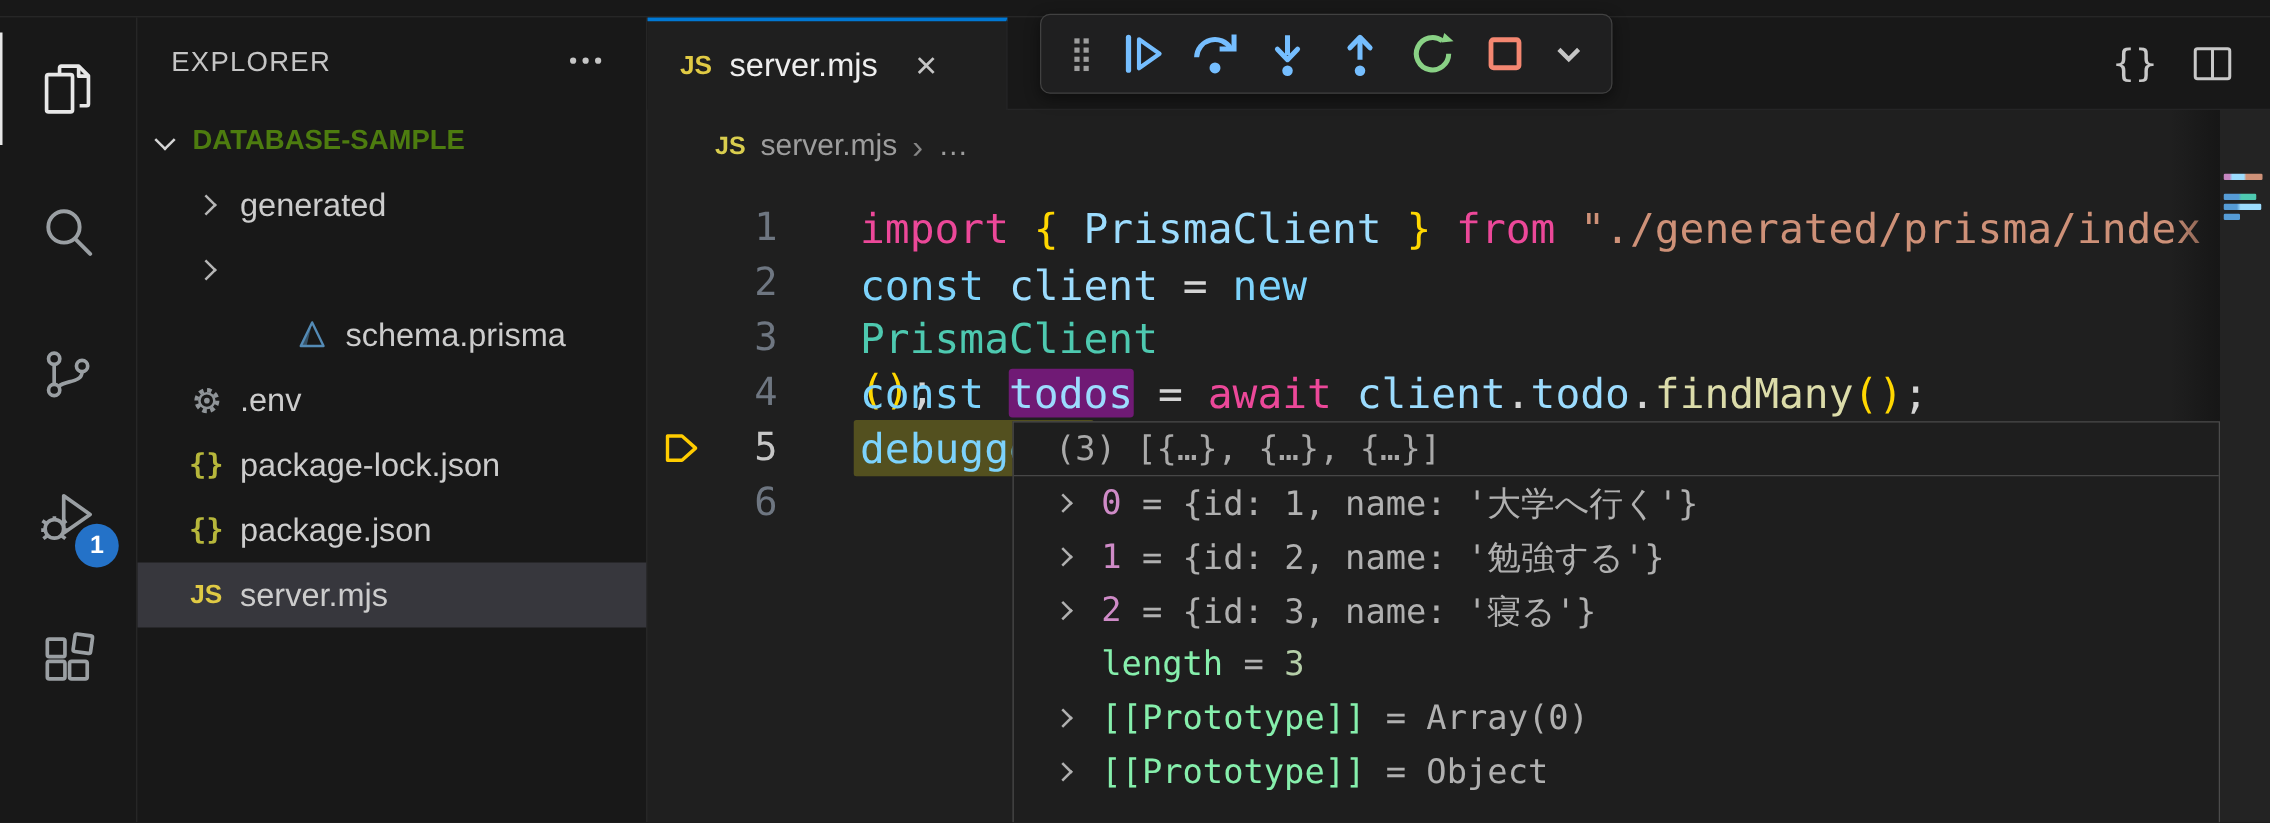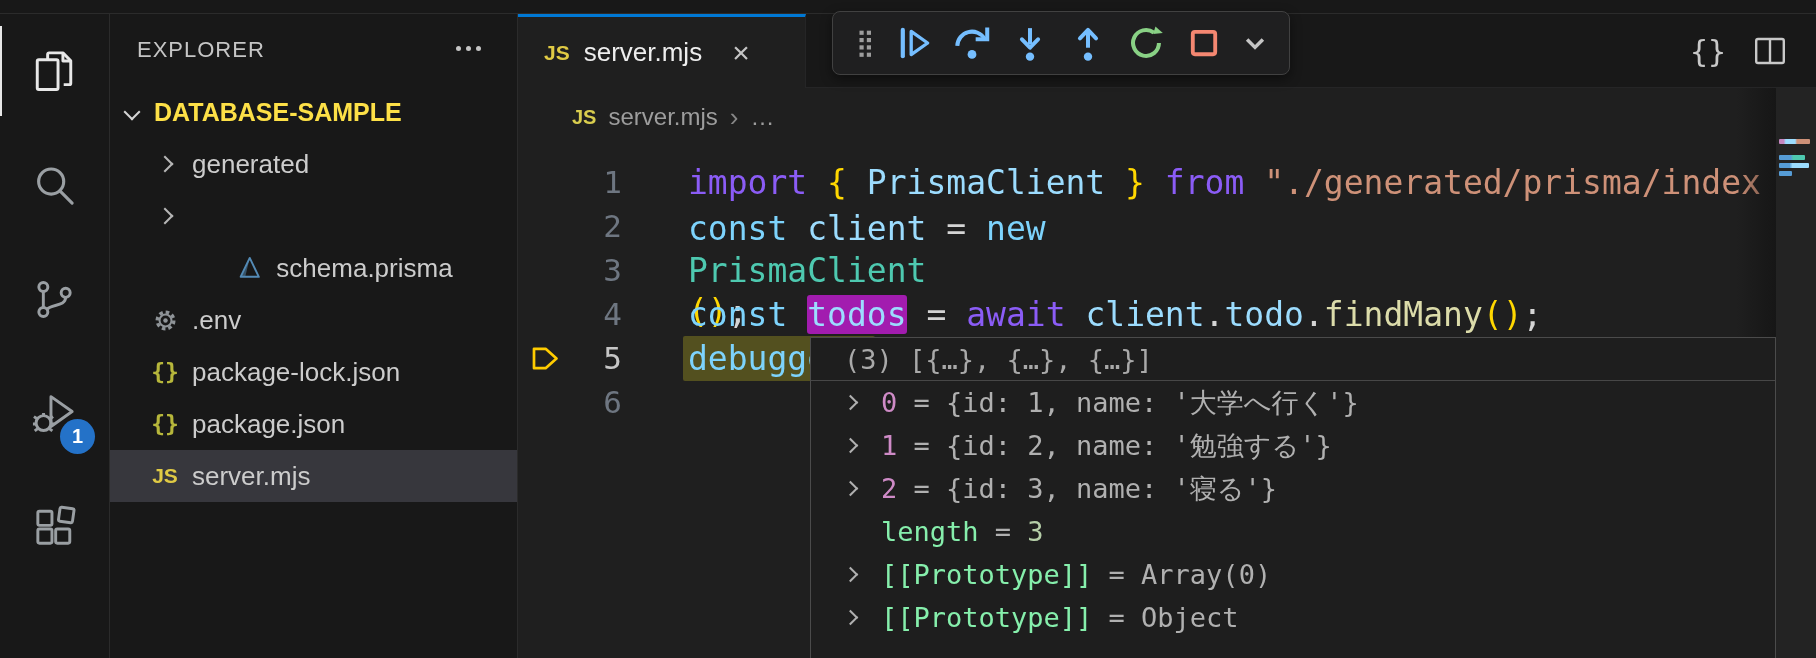--- a/index.html
+++ b/index.html
@@ -23,21 +23,21 @@
   #sidebar{left:110px;top:14px;width:408px;height:644px;background:#181818;border-right:1px solid #2b2b2b;box-sizing:border-box;}
   #sb-header{position:relative;height:72px;display:flex;align-items:center;padding-left:27px;}
   #sb-title{font-size:22px;letter-spacing:1px;color:#c5c5c5;}
   #sb-dots{position:absolute;right:36px;top:32px;display:flex;gap:5px;cursor:pointer;}
   #sb-dots i{width:5px;height:5px;border-radius:50%;background:#c5c5c5;}
   .chev{display:inline-block;width:10px;height:10px;border-right:2.4px solid #b6b6b6;border-top:2.4px solid #b6b6b6;}
   .chev.right{transform:rotate(45deg);}
   .chev.down{transform:rotate(135deg);}
   #sb-section{display:flex;align-items:center;height:52px;padding-left:16px;cursor:pointer;}
   #sb-section .chev{margin-right:16px;border-color:#d5d5d5;}
-  #sb-section-label{font-size:25px;font-weight:bold;color:#fde047;}
+  #sb-section-label{font-size:22px;font-weight:bold;color:#4d7c0f;}
   .tree-row{display:flex;align-items:center;height:52px;padding-left:40px;font-size:26px;color:#cccccc;cursor:pointer;}
   .tree-row.sel{background:#37373d;}
   .tree-ico{width:30px;height:30px;flex:none;display:flex;align-items:center;justify-content:center;margin-right:12px;}
   .tree-ico svg{width:27px;height:27px;}
   .badge-js{font-family:"Liberation Sans",sans-serif;font-weight:bold;font-size:21px;color:#e0ca44;}
   .badge-json{font-family:"DejaVu Sans Mono",monospace;font-weight:bold;font-size:23px;color:#b7b73b;}
 
   
   #tabbar{left:518px;top:14px;width:1298px;height:74px;background:#181818;border-bottom:1px solid #252526;box-sizing:border-box;}
   #tab{position:absolute;left:0;top:0;width:288px;height:74px;background:#1f1f1f;border-top:3px solid #0078d4;
@@ -61,23 +61,23 @@
   #breadcrumb{left:518px;top:89px;height:56px;display:flex;align-items:center;padding-left:54px;gap:12px;font-size:24px;color:#9d9d9d;}
   #breadcrumb .badge-js{font-size:20px;color:#d9cd4e;}
   .bc-sep{font-size:26px;color:#868686;}
 
   
   #code{left:518px;top:160px;width:1258px;z-index:1;font-family:"DejaVu Sans Mono",monospace;}
   .cl{position:relative;height:44px;display:flex;align-items:center;white-space:pre;}
   .ln{width:104px;flex:none;text-align:right;font-size:31px;color:#6e7681;}
   .ln.cur{color:#c6c6c6;}
   .lc{margin-left:66px;font-size:33px;}
-  .tk.kb{color:#7dd3fc}.tk.kp{color:#8b5cf6}.tk.id{color:#9cdcfe}.tk.cl{color:#4ec9b0}
+  .tk.kb{color:#7dd3fc}.tk.kp{color:#ec4899}.tk.id{color:#9cdcfe}.tk.cl{color:#4ec9b0}
   .tk.mt{color:#dcdcaa}.tk.gd{color:#ffd700}.tk.st{color:#ce9178}.tk.pl{color:#d4d4d4}
-  .tk.occ{background:#a21caf;border-radius:3px;}
+  .tk.occ{background:#701a75;border-radius:3px;}
   .tk.dbg{background:#53501f;display:inline-block;padding:3px 8px 3px 5px;margin:-3px -8px -3px -5px;border-radius:2px;}
   #bp-arrow{position:absolute;left:12px;top:8px;width:32px;height:29px;}
 
   
   #mm-shadow{left:1736px;top:88px;width:40px;bottom:0;height:570px;background:linear-gradient(90deg,rgba(24,24,24,0),rgba(15,15,15,.55));z-index:2;}
   #minimap{left:1776px;top:88px;width:40px;height:570px;background:#232323;z-index:3;cursor:pointer;}
   #minimap .mm{position:absolute;left:3px;height:5px;border-radius:1px;}
 
   
   #popup{left:810px;top:337px;width:966px;height:322px;background:#1e1e1e;border:1px solid #4b4b4b;

